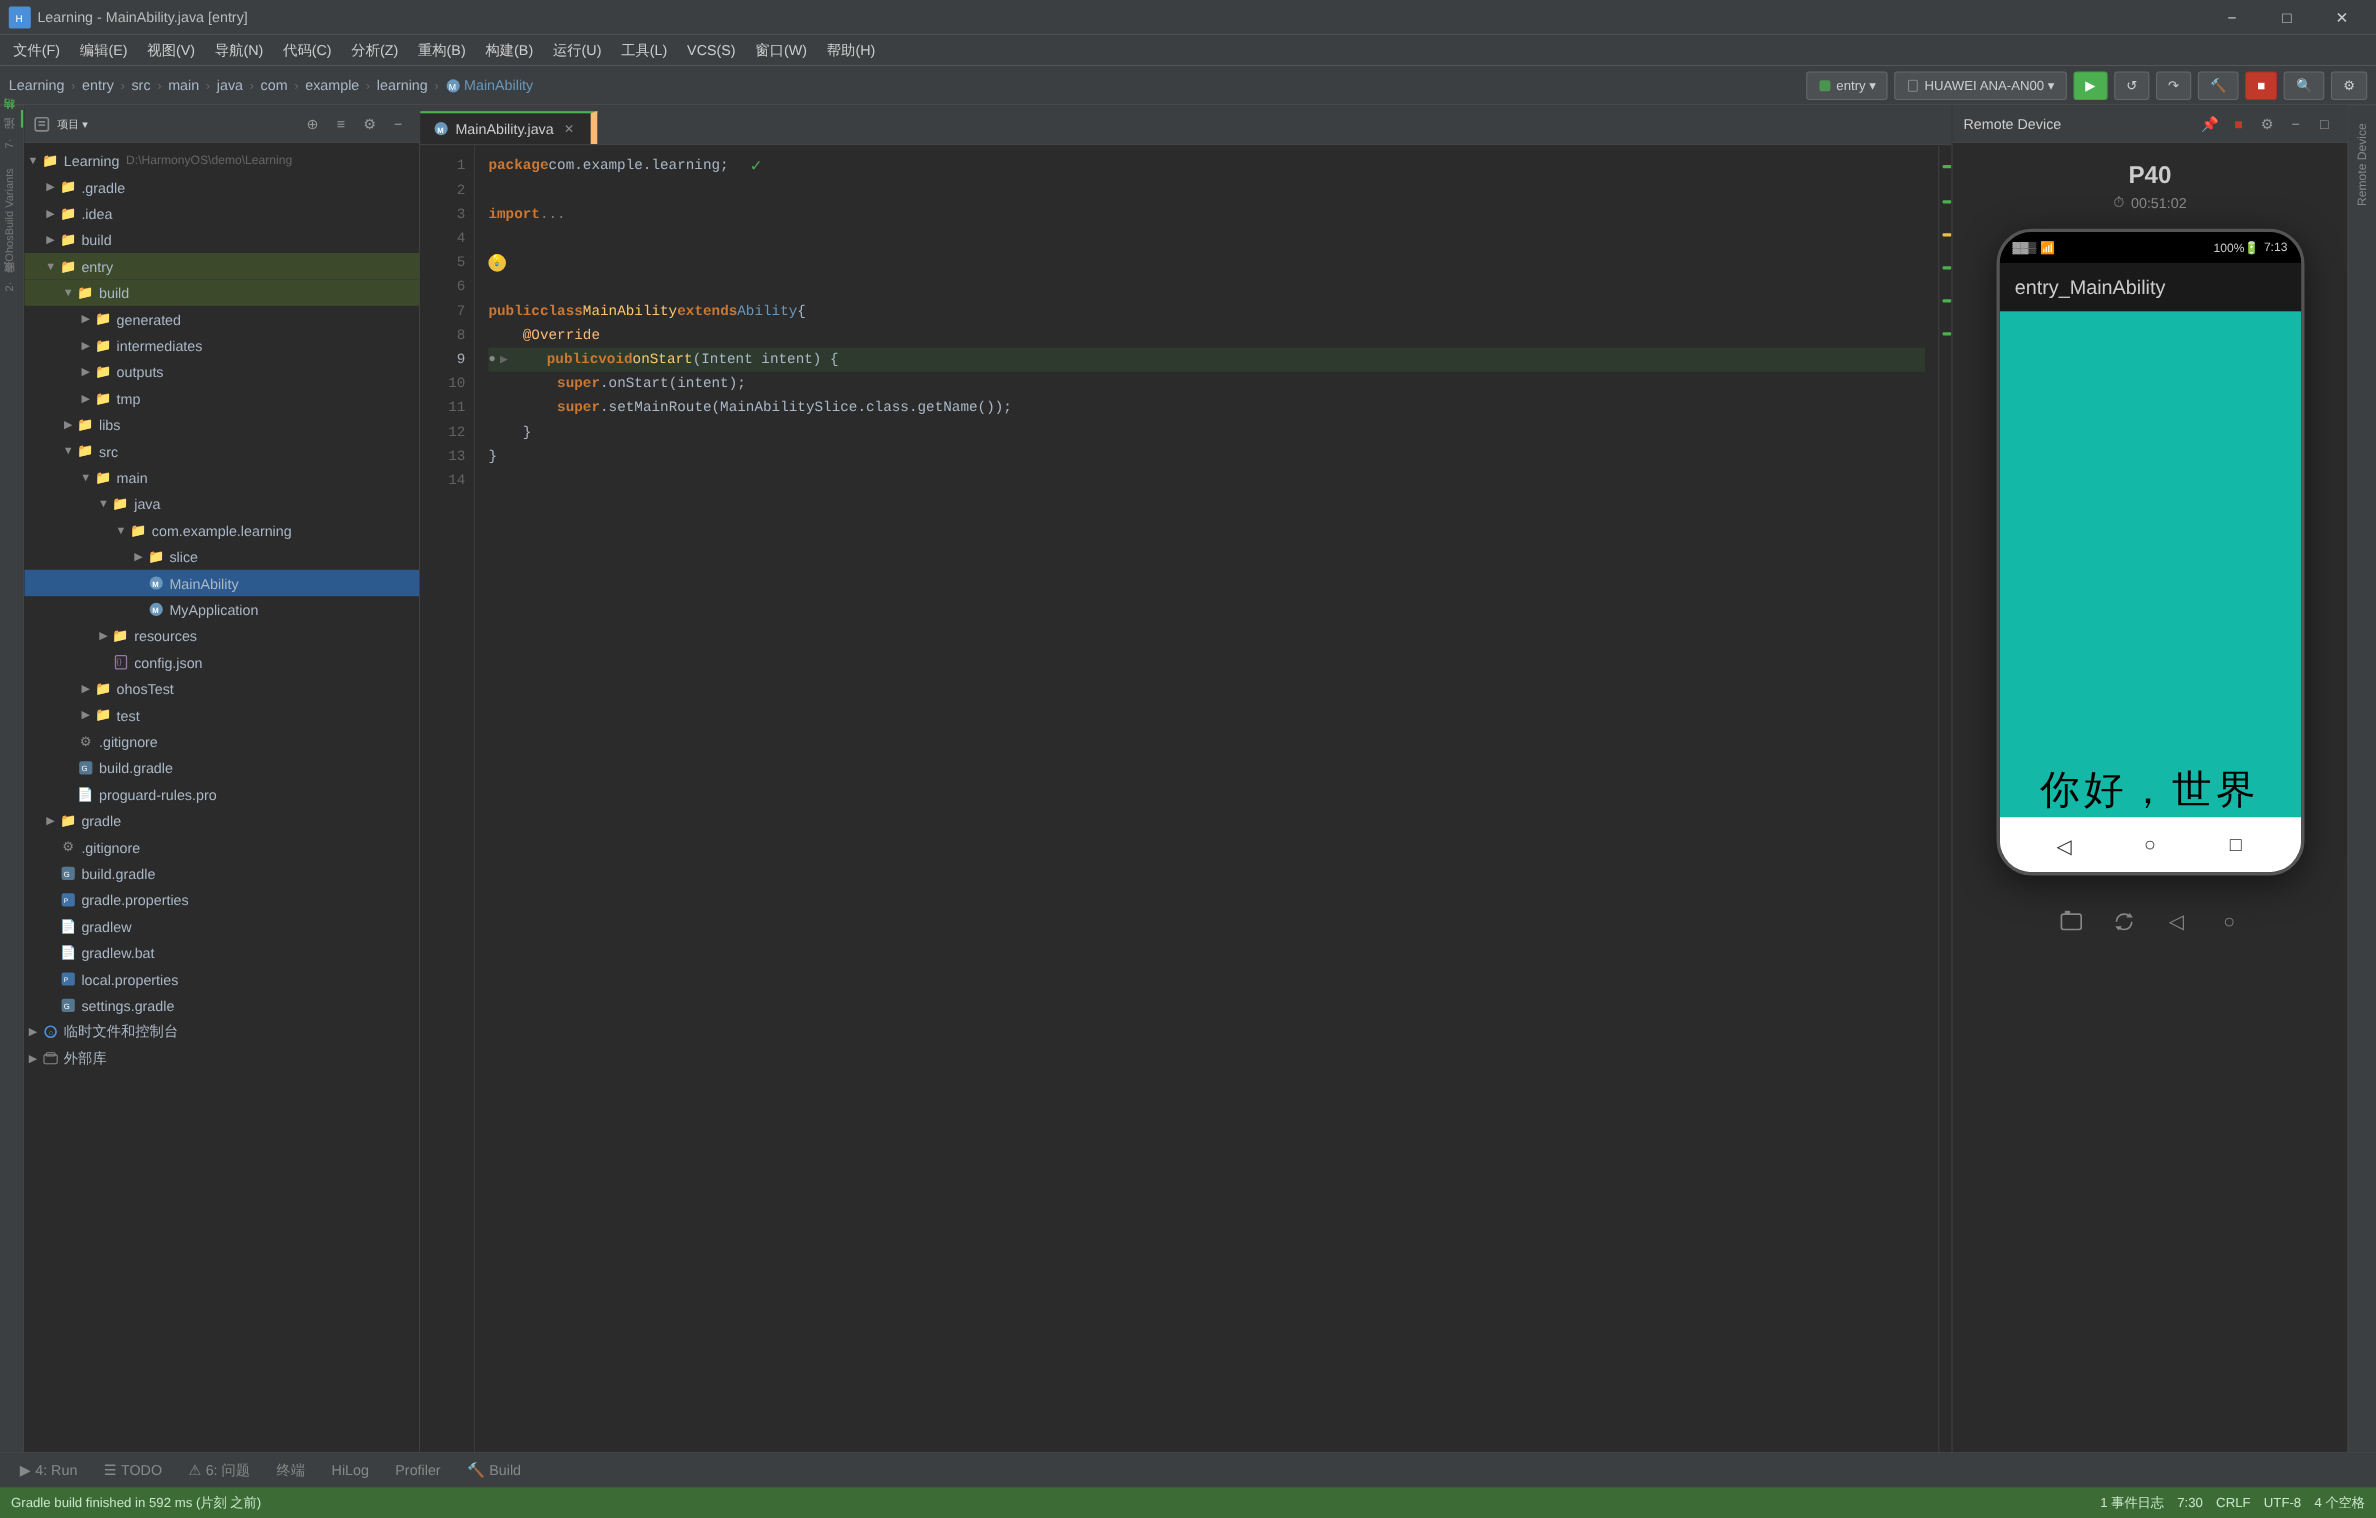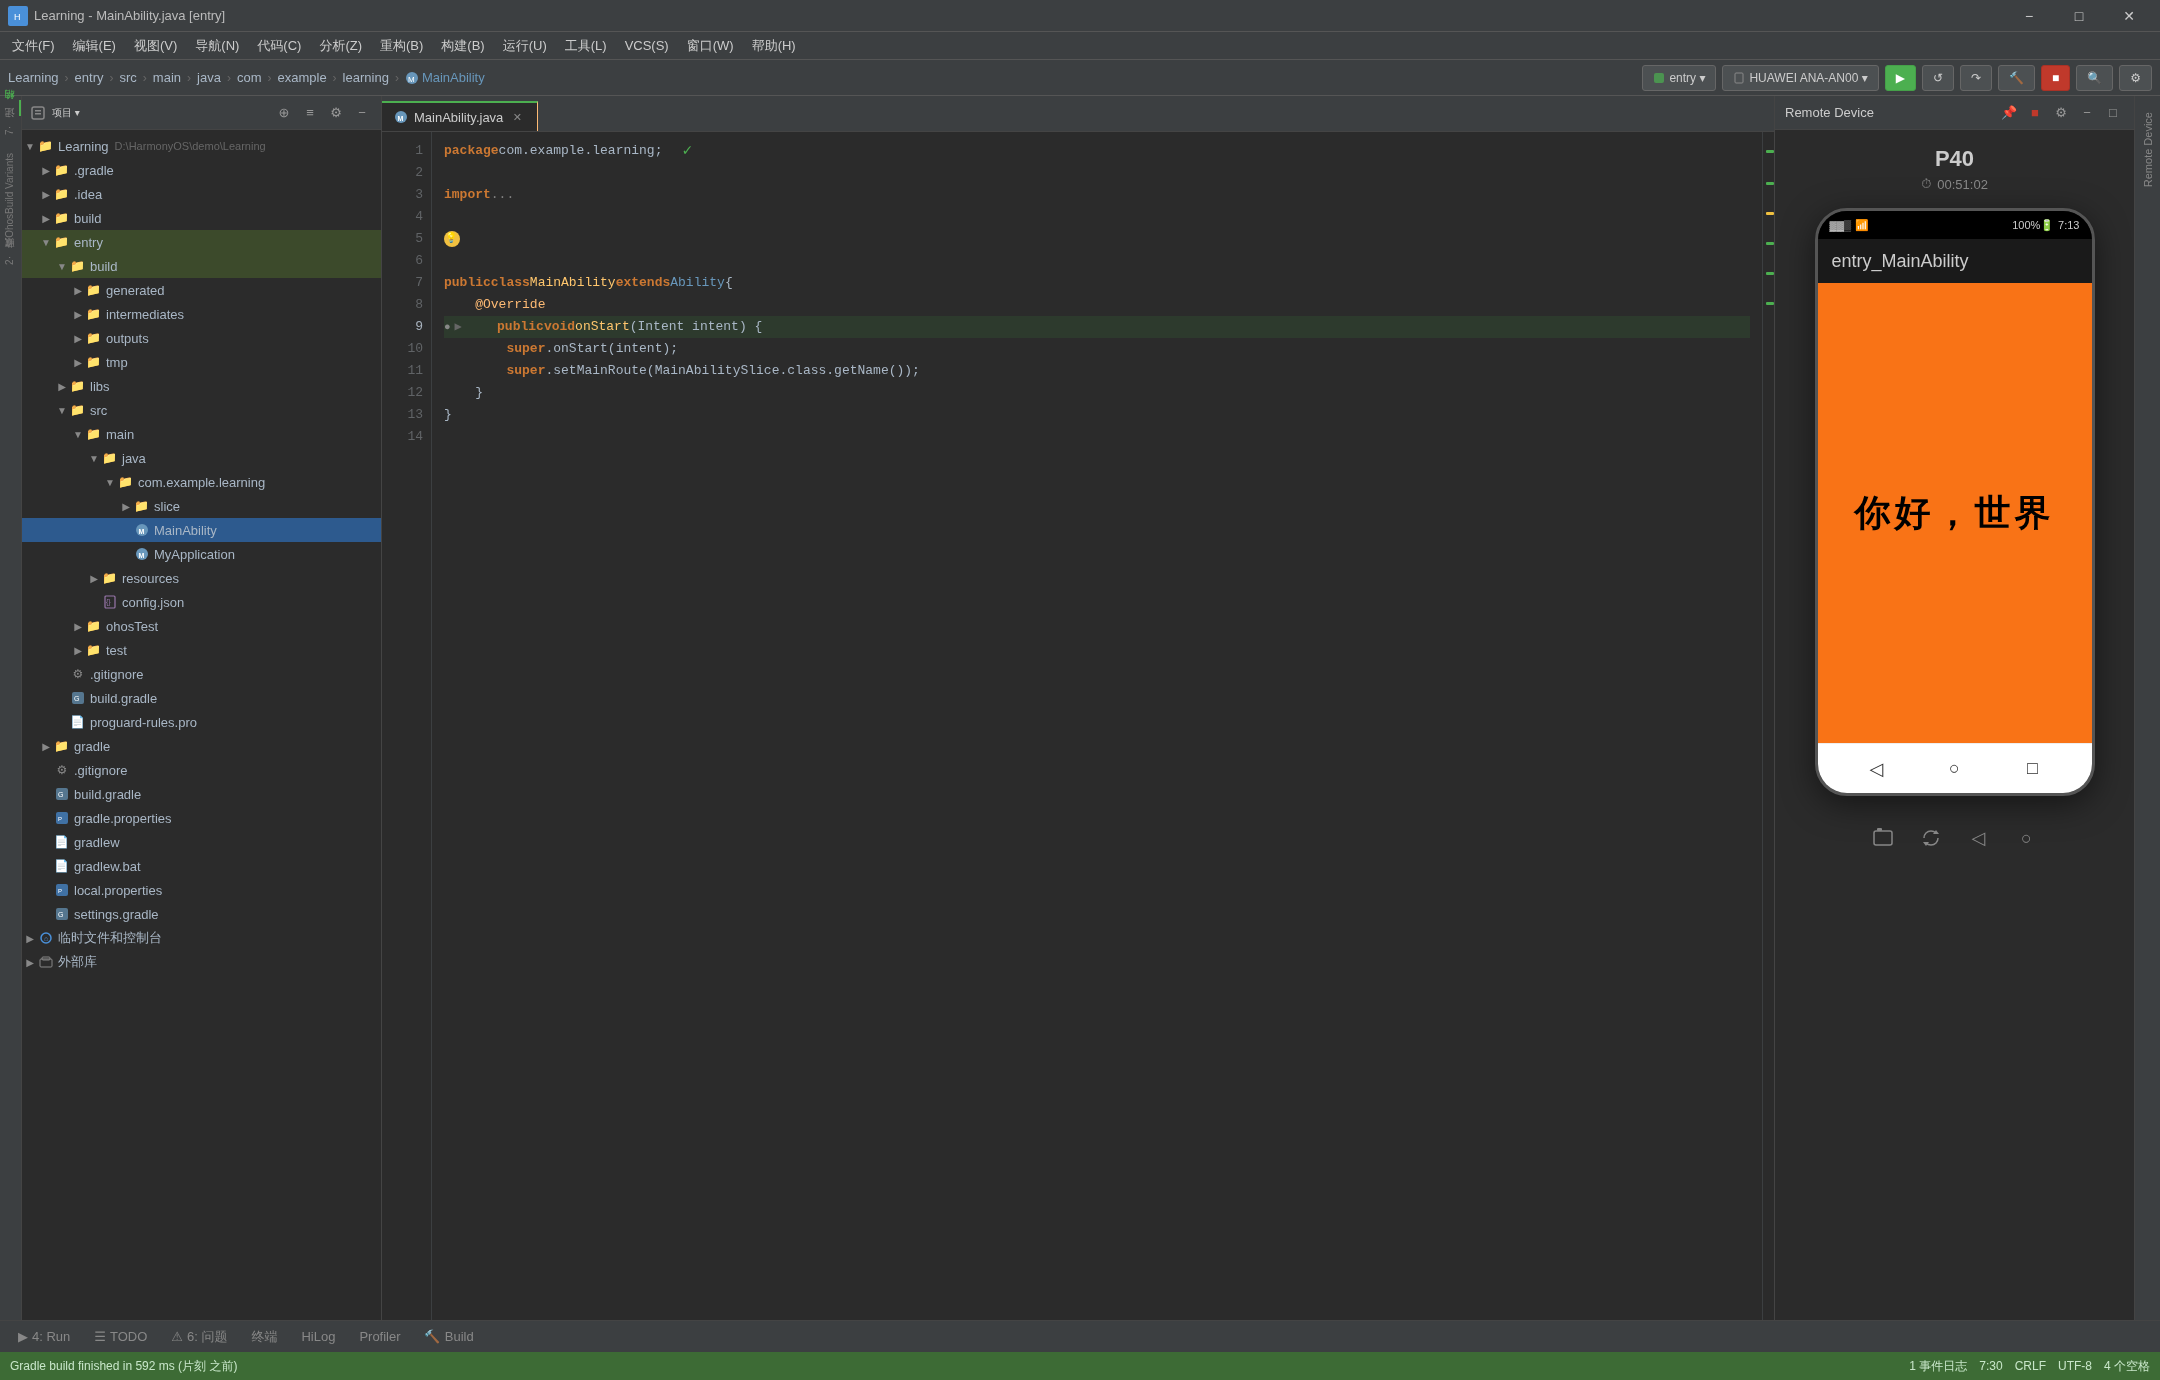--- a/index.html
+++ b/index.html
@@ -238,21 +238,21 @@
       align-items: flex-end;
       border-bottom: 1px solid #444;
     }
     .editor-tab {
       height: 30px;
       padding: 0 12px;
       display: flex;
       align-items: center;
       gap: 6px;
       background: #4c5052;
-      border-right: 1px solid #fdba74;
+      border-right: 6px solid #fdba74;
       cursor: pointer;
       font-size: 13px;
       color: #888;
       border-top: 2px solid transparent;
     }
     .editor-tab.active {
       background: #2b2b2b;
       color: #ccc;
       border-top: 2px solid #4caf50;
     }
@@ -421,26 +421,25 @@
       background: #1a1a1a;
       display: flex;
       align-items: center;
       padding: 0 14px;
     }
     #phone-title-bar span {
       color: #ccc;
       font-size: 18px;
     }
     #phone-content {
-      background: #f97316;
+      background: #14b8a6;
       min-height: 460px;
       display: flex;
-      align-items: center;
+      align-items: flex-end;
       justify-content: center;
-      font-weight: bold;
     }
     #phone-content-text {
       font-size: 36px;
       color: #000;
       letter-spacing: 4px;
     }
     #phone-nav-bar {
       height: 50px;
       background: #fff;
       border-top: 1px solid #eee;

